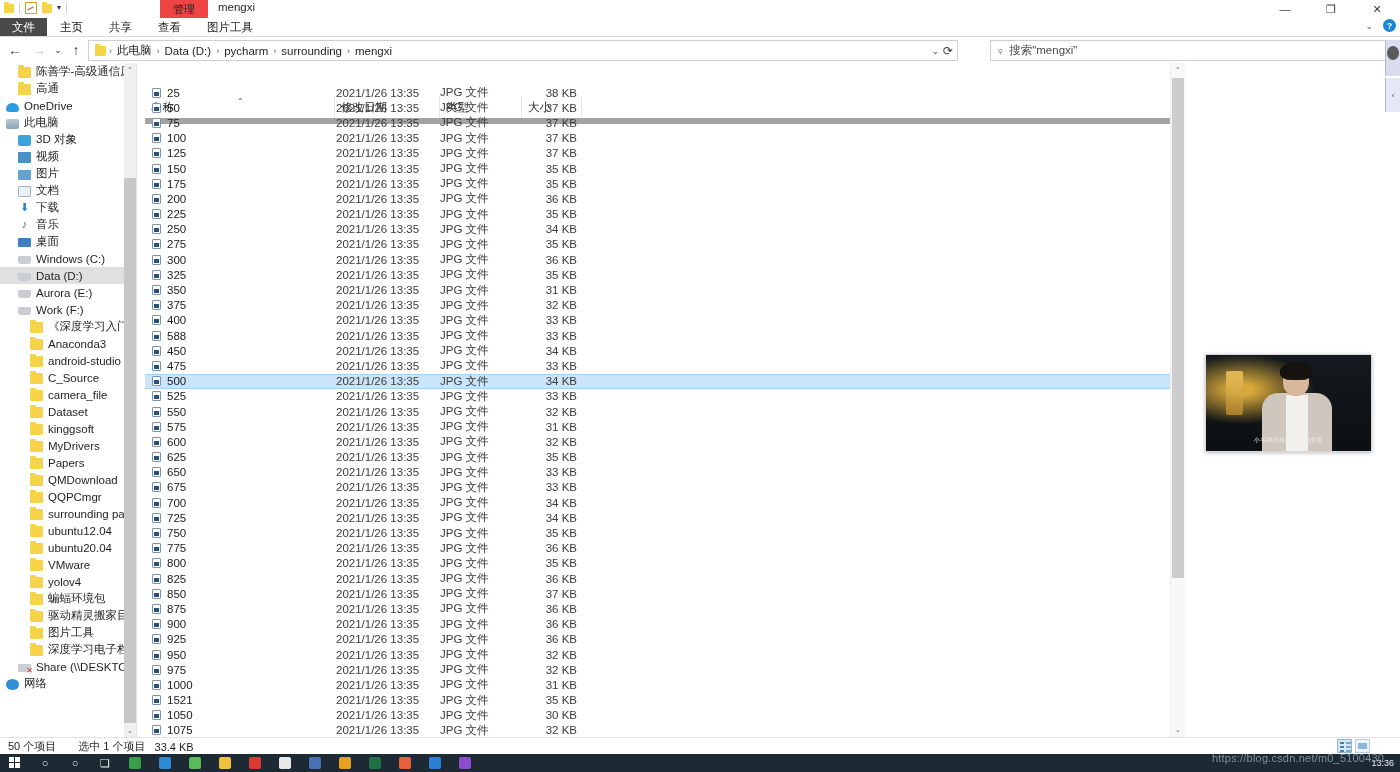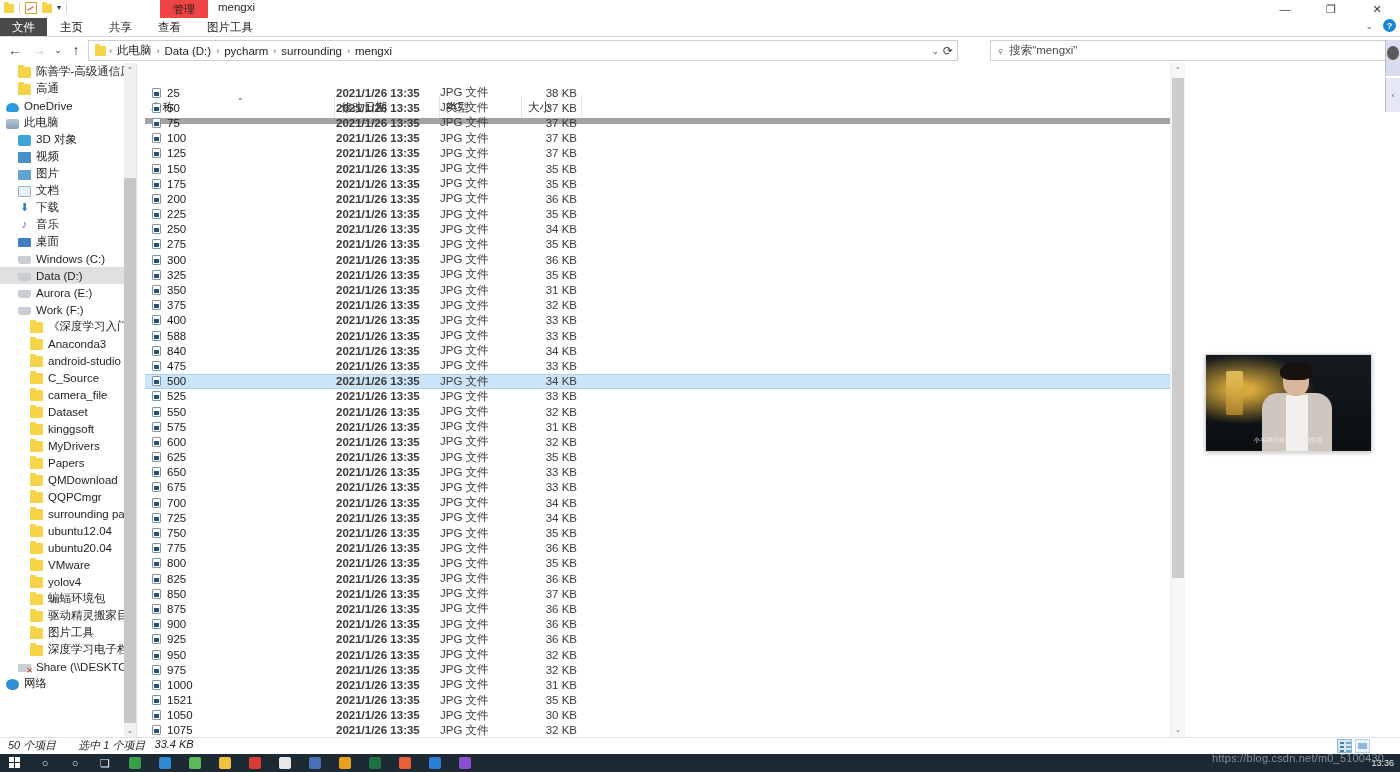--- a/index.html
+++ b/index.html
@@ -156,21 +156,21 @@
   .col.c-size { width:60px; }
 
   .rows { position:absolute; left:0; top:22px; width:1025px; }
   .row {
     height:15.2px; display:flex; align-items:center; font-size:11.5px; color:#1a1a1a;
     box-sizing:border-box;
   }
   .row.sel { background:#cce4f7; border-top:1px solid #a8d2f0; border-bottom:1px solid #a8d2f0; }
   .cell { box-sizing:border-box; white-space:nowrap; overflow:hidden; }
   .cell.name { width:190px; display:flex; align-items:center; gap:6px; padding-left:7px; }
-  .cell.date { width:105px; color:#3a3a3a; padding-left:1px;font-weight:bold; }
+  .cell.date { width:105px; color:#3a3a3a; padding-left:1px; }
   .cell.type { width:82px; color:#3a3a3a; }
   .cell.size { width:60px; text-align:right; padding-right:5px; color:#3a3a3a; }
   .jpgico {
     width:9px; height:10px; flex:0 0 9px; background:#ffffff;
     border:1px solid #7d93a8; border-radius:1px; position:relative; box-sizing:border-box;
   }
   .jpgico:after {
     content:""; position:absolute; left:1px; bottom:1px; right:1px; height:4px; background:#24517d;
   }
 
@@ -183,21 +183,21 @@
     display:flex; align-items:center; justify-content:center; font-size:7px; color:#5a5a5a;
   }
   .listscroll .up { top:0; }
   .listscroll .down { bottom:0; }
   .listscroll .thumb { position:absolute; left:1px; width:12px; background:#cdcdcd; }
 
   
   .statusbar {
     position:absolute; left:0; top:737px; width:1400px; height:17px;
     background:#ffffff; border-top:1px solid #e2e2e2;
-    display:flex; align-items:flex-start;font-style:italic;
+    display:flex; align-items:center;
   }
   .status-text { font-size:11px; color:#1f1f1f; padding-left:8px; }
   .status-sel { font-size:11px; color:#1f1f1f; padding-left:22px; }
   .status-size { font-size:11px; color:#1f1f1f; padding-left:9px; }
   .viewtoggles { position:absolute; right:30px; top:1px; display:flex; gap:3px; }
   .vt { width:15px; height:14px; border:1px solid #b9cfe3; box-sizing:border-box; background:#eaf3fb; position:relative;}
   .vt.active { background:#d6e8f7; border-color:#8fb8d8; }
   .vt .g { position:absolute; left:2px; top:2px; width:4px; height:2px; background:#4a7fae; }
   .vt .g2{ position:absolute; left:2px; top:6px; width:4px; height:2px; background:#4a7fae; }
   .vt .g3{ position:absolute; left:2px; top:10px; width:4px; height:2px; background:#4a7fae;}
@@ -661,21 +661,21 @@
             <span class="jpgico"></span>
             <span>588</span>
           </div>
           <div class="cell date">2021/1/26 13:35</div>
           <div class="cell type">JPG 文件</div>
           <div class="cell size">33 KB</div>
         </div>
         <div class="row">
           <div class="cell name">
             <span class="jpgico"></span>
-            <span>840</span>
+            <span>450</span>
           </div>
           <div class="cell date">2021/1/26 13:35</div>
           <div class="cell type">JPG 文件</div>
           <div class="cell size">34 KB</div>
         </div>
         <div class="row">
           <div class="cell name">
             <span class="jpgico"></span>
             <span>475</span>
           </div>

